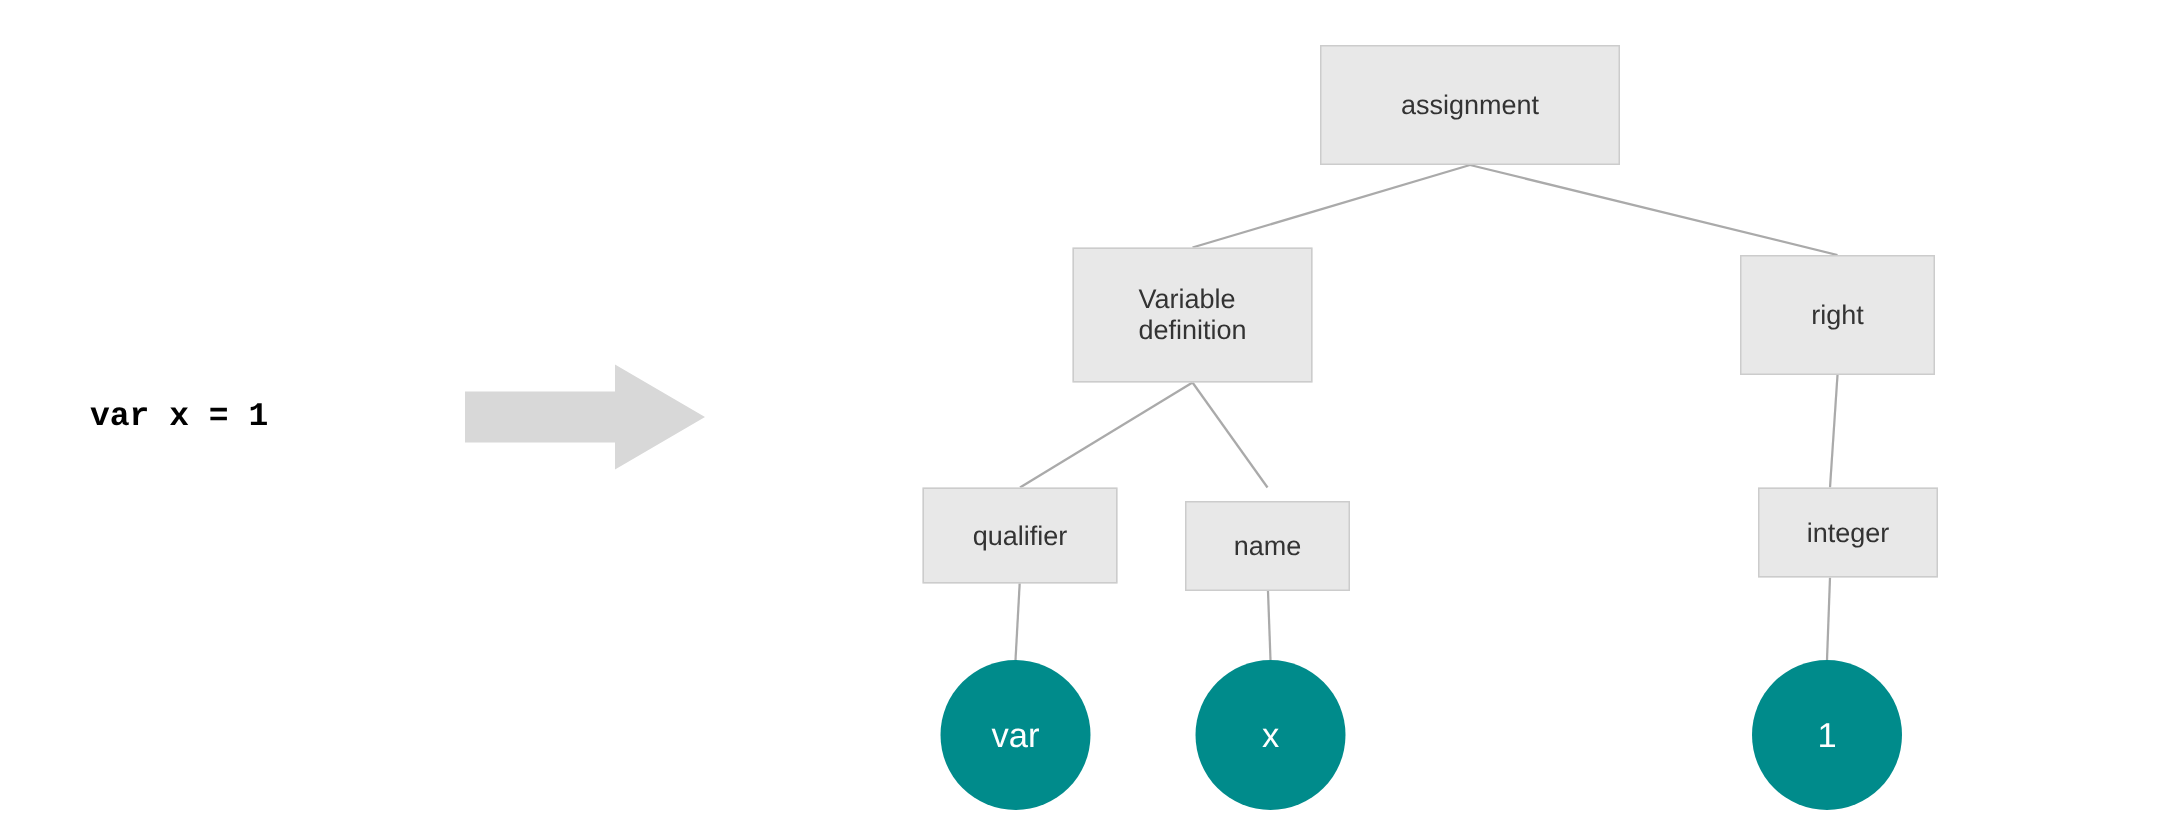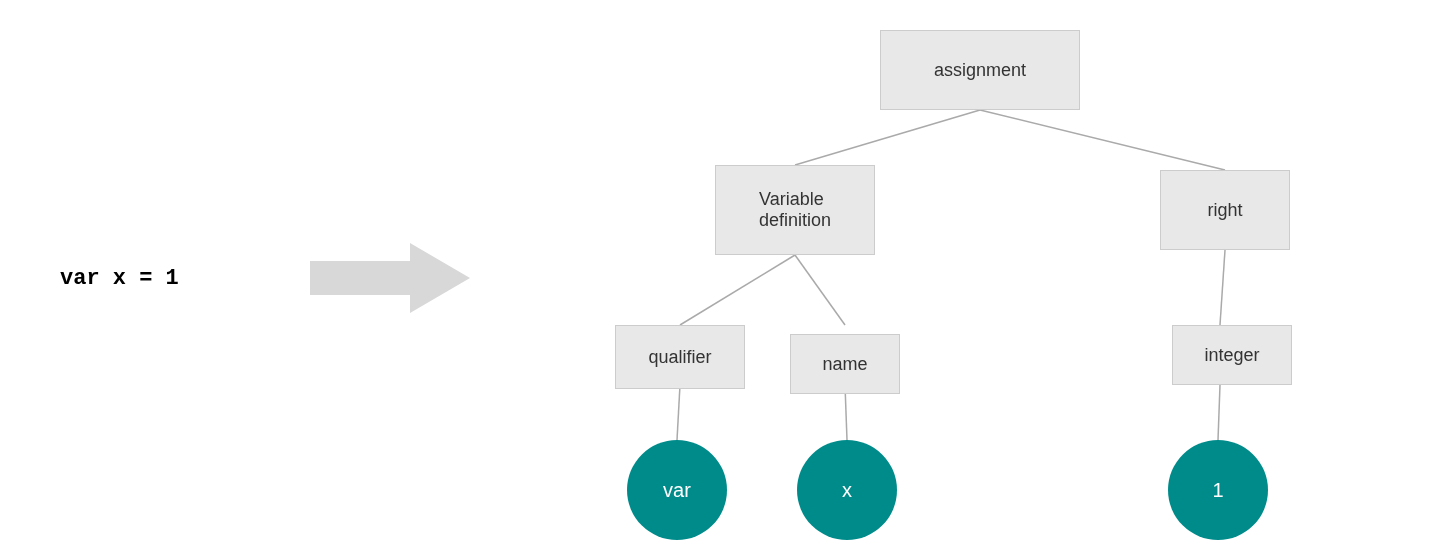--- a/index.html
+++ b/index.html
@@ -75,21 +75,21 @@
 
     
     .node-circle {
       position: absolute;
       background: #008b8b;
       border-radius: 50%;
       display: flex;
       align-items: center;
       justify-content: center;
       color: #fff;
-      font-size: 20px;
+      font-size: 23px;
       font-weight: normal;
     }
 
     
     
     #node-assignment {
       width: 200px;
       height: 80px;
       left: 320px;
       top: 20px;

